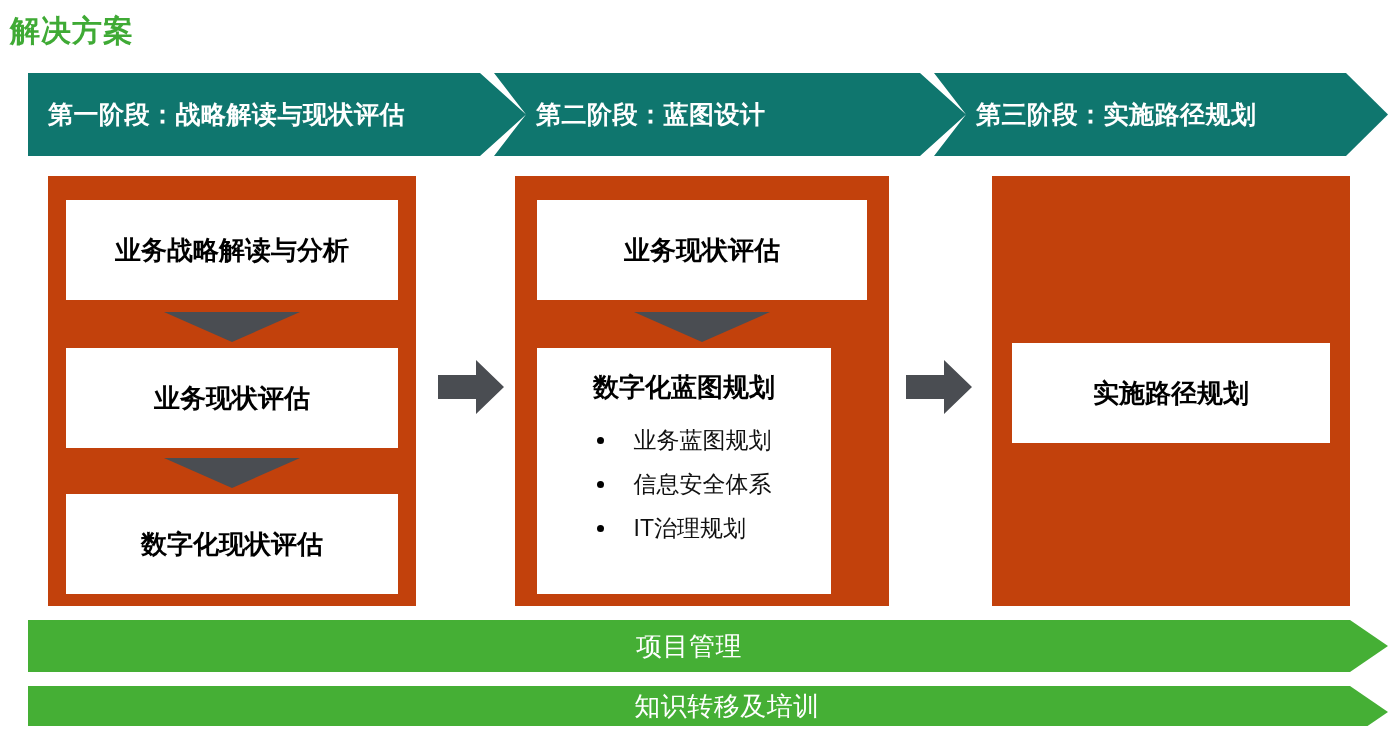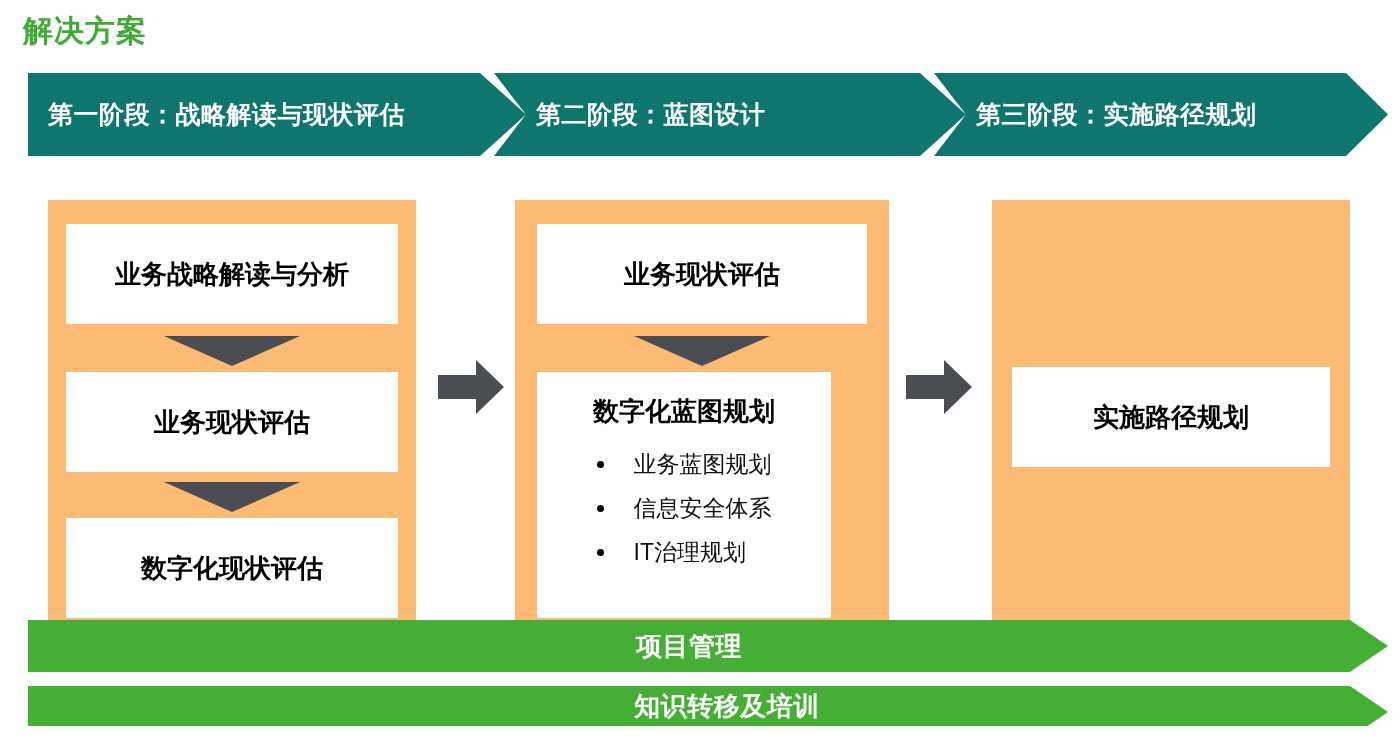--- a/index.html
+++ b/index.html
@@ -12,21 +12,21 @@
     height: 745px;
     position: relative;
     overflow: hidden;
     font-family: "Liberation Sans", "DejaVu Sans", sans-serif;
     color: #000000;
   }
 
   
   #page-title {
     position: absolute;
-    left: 23px;
+    left: 10px;
     top: 11px;
     font-size: 30px;
     font-weight: bold;
     color: #3faa35;
     letter-spacing: 1px;
     line-height: 40px;
     white-space: nowrap;
   }
 
   
@@ -58,22 +58,21 @@
     top: 0;
     width: 46px;
     height: 83px;
     background: #ffffff;
     clip-path: polygon(0 0, 46px 41.5px, 0 83px, 14px 83px, 46px 41.5px, 14px 0);
   }
 
   
   .panel {
     position: absolute;
-    background: #fdba74;
-    margin-top: 24px;
+    background: #c2410c;
   }
   .node-box {
     position: absolute;
     background: #ffffff;
     display: flex;
     flex-direction: column;
     align-items: center;
     justify-content: center;
     box-sizing: border-box;
   }
@@ -127,21 +126,21 @@
   .bottom-bar {
     position: absolute;
     background: #45af35;
     display: flex;
     align-items: center;
     justify-content: center;
   }
   .bottom-bar-label {
     color: #ffffff;
     font-size: 26px;
-    font-weight: bold;
+    font-weight: normal;
     white-space: nowrap;
     letter-spacing: 0.5px;
   }
 </style>
 </head>
 <body>
 
 <div id="page-title">解决方案</div>
 
 <div id="phase-band">

